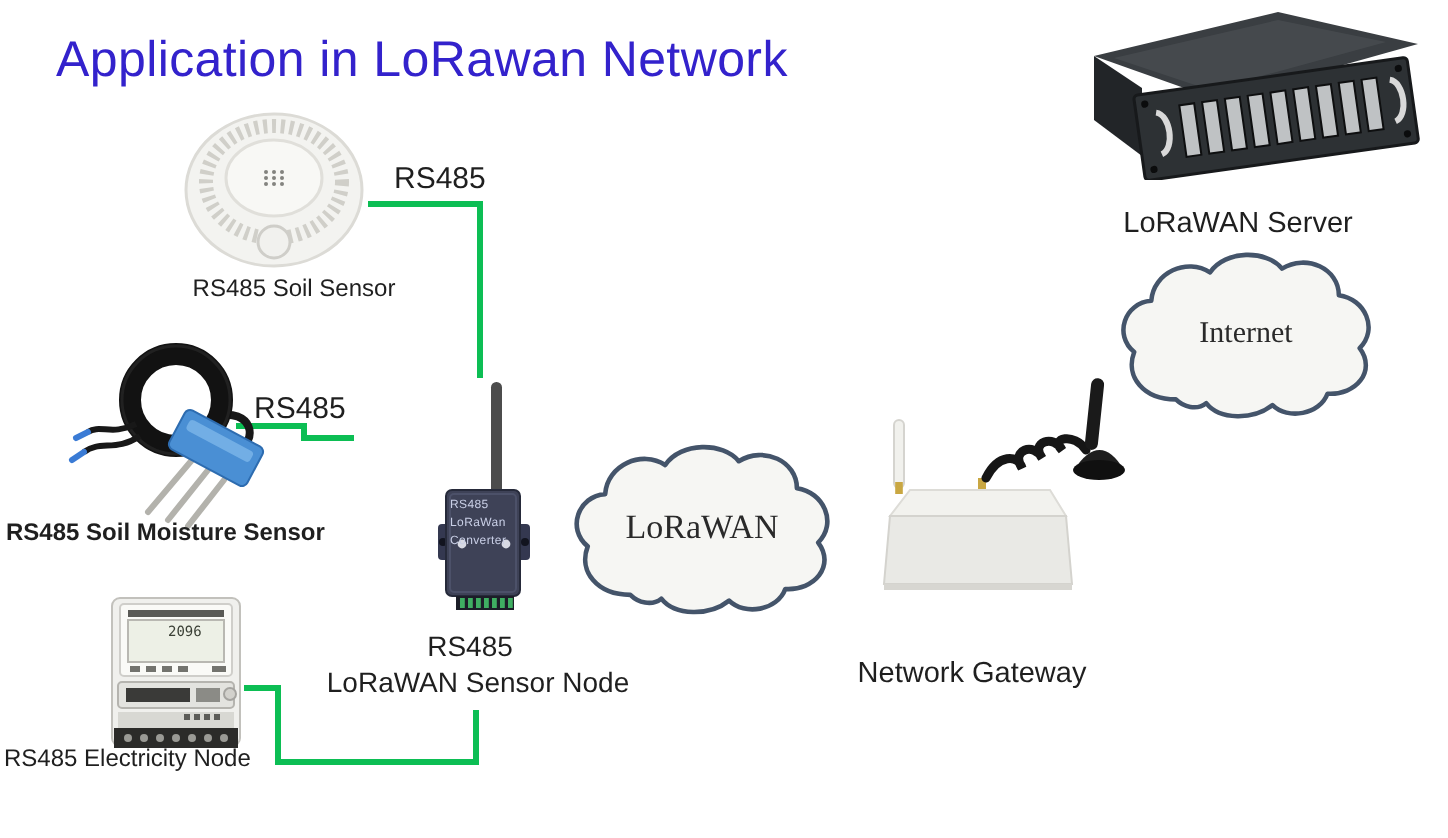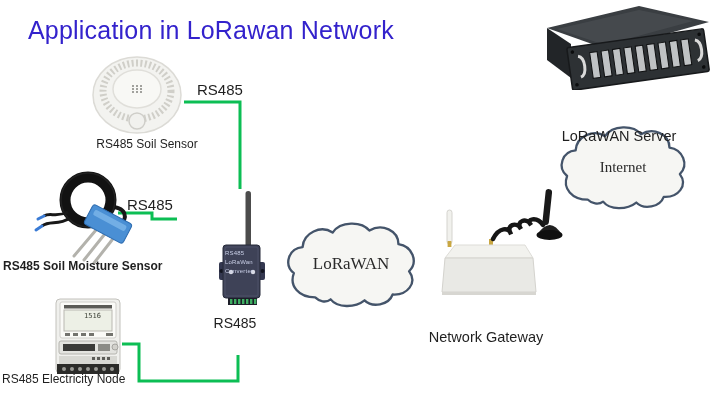--- a/index.html
+++ b/index.html
@@ -125,21 +125,21 @@
         <circle cx="10" cy="72" r="2"></circle>
           <circle cx="18" cy="72" r="2"></circle>
           <circle cx="26" cy="72" r="2"></circle>
         <circle cx="34" cy="72" r="2"></circle>
           <circle cx="42" cy="72" r="2"></circle>
           <circle cx="50" cy="72" r="2"></circle>
         <circle cx="58" cy="72" r="2"></circle>
       </g>
     </svg>
   </div>
-  <div class="meter-reading">1516</div>
+  <div class="meter-reading">2096</div>
   <div class="lbl" style="left:2px;top:372px;width:142px;">RS485 Electricity Node</div>
 
   <div class="fig" style="left:205px;top:186px;">
     <svg width="70" height="122" viewBox="0 0 70 122">
       <rect x="40.5" y="5" width="5.5" height="57" rx="2.7" fill="#4c4c4c"></rect>
       <rect x="14" y="76" width="46" height="18" rx="2" fill="#343850"></rect>
       <circle cx="16.5" cy="85" r="2" fill="#12141f"></circle>
       <circle cx="57.5" cy="85" r="2" fill="#12141f"></circle>
       <rect x="18" y="59" width="37" height="53" rx="3" fill="#3e4257" stroke="#262a3a"></rect>
       <rect x="20" y="61" width="33" height="49" rx="2" fill="none" stroke="#4c5169" stroke-width="1"></rect>
@@ -156,20 +156,21 @@
       <circle cx="26" cy="86" r="2.2" fill="#d8dae4"></circle>
       <circle cx="48" cy="86" r="2.2" fill="#d8dae4"></circle>
     </svg>
   </div>
   <div class="device-text">
     <div>RS485</div>
     <div>LoRaWan</div>
     <div>Converter</div>
   </div>
   <div class="lbl center node-lbl" style="left:175px;top:315px;width:120px;">RS485</div>
+  <div class="lbl center node-lbl" style="left:158px;top:333px;width:162px;">LoRaWAN Sensor Node</div>
 
   <div class="cloud" style="left:282px;top:218px;width:138px;height:92px;">
     <svg width="138" height="92" viewBox="0 0 140 95">
       <path d="M33 82 C16 82 6 70 11 57 C0 48 6 31 20 30 C21 15 39 7 51 15 C59 3 81 3 89 13 C102 5 119 13 119 27 C133 29 140 45 130 55 C139 67 128 80 113 79 C109 90 92 93 84 85 C74 93 56 93 49 84 C44 88 37 86 33 82 Z" fill="#f6f6f3" stroke="#44546a" stroke-width="2.4" stroke-linejoin="round"></path>
     </svg>
     <span class="cloud-text" style="font-size:17px;">LoRaWAN</span>
   </div>
 
   <div class="fig" style="left:435px;top:185px;">
     <svg width="130" height="115" viewBox="0 0 130 115">
@@ -216,15 +217,15 @@
         </g>
         <g fill="#0b0c0d">
           <circle cx="31" cy="41" r="1.8"></circle>
             <circle cx="31" cy="74" r="1.8"></circle>
           <circle cx="159" cy="41" r="1.8"></circle>
             <circle cx="159" cy="74" r="1.8"></circle>
         </g>
       </g>
     </svg>
   </div>
-  <div class="lbl center big-lbl" style="left:558px;top:104px;width:122px;margin-top:24px;">LoRaWAN Server</div>
+  <div class="lbl center big-lbl" style="left:558px;top:104px;width:122px;">LoRaWAN Server</div>
 
 </div>
 
 </body></html>

